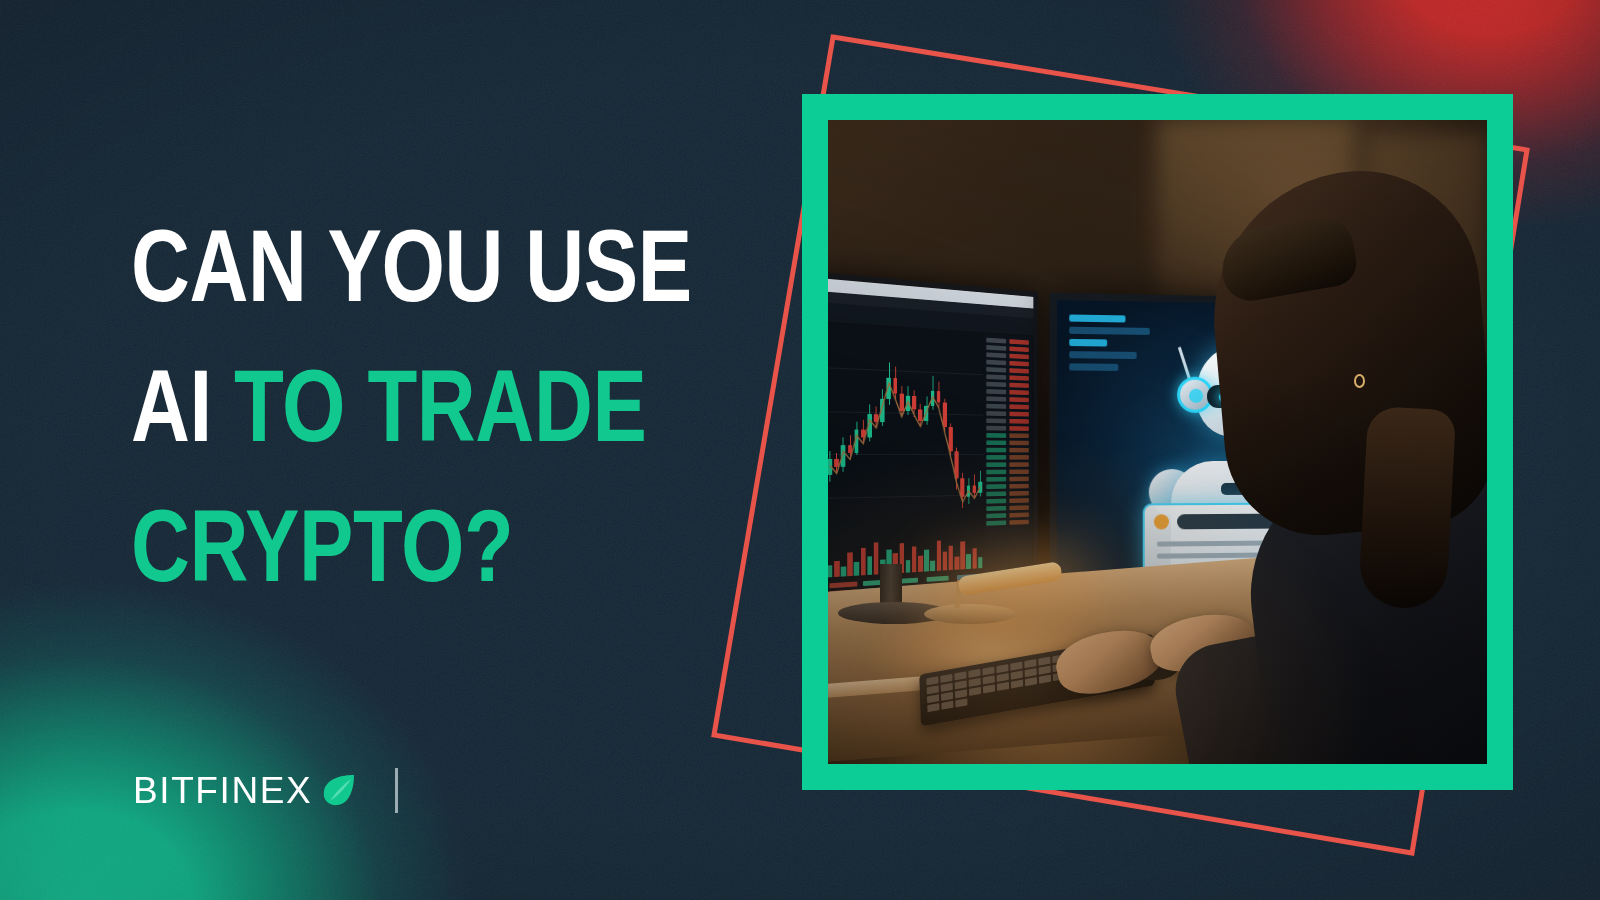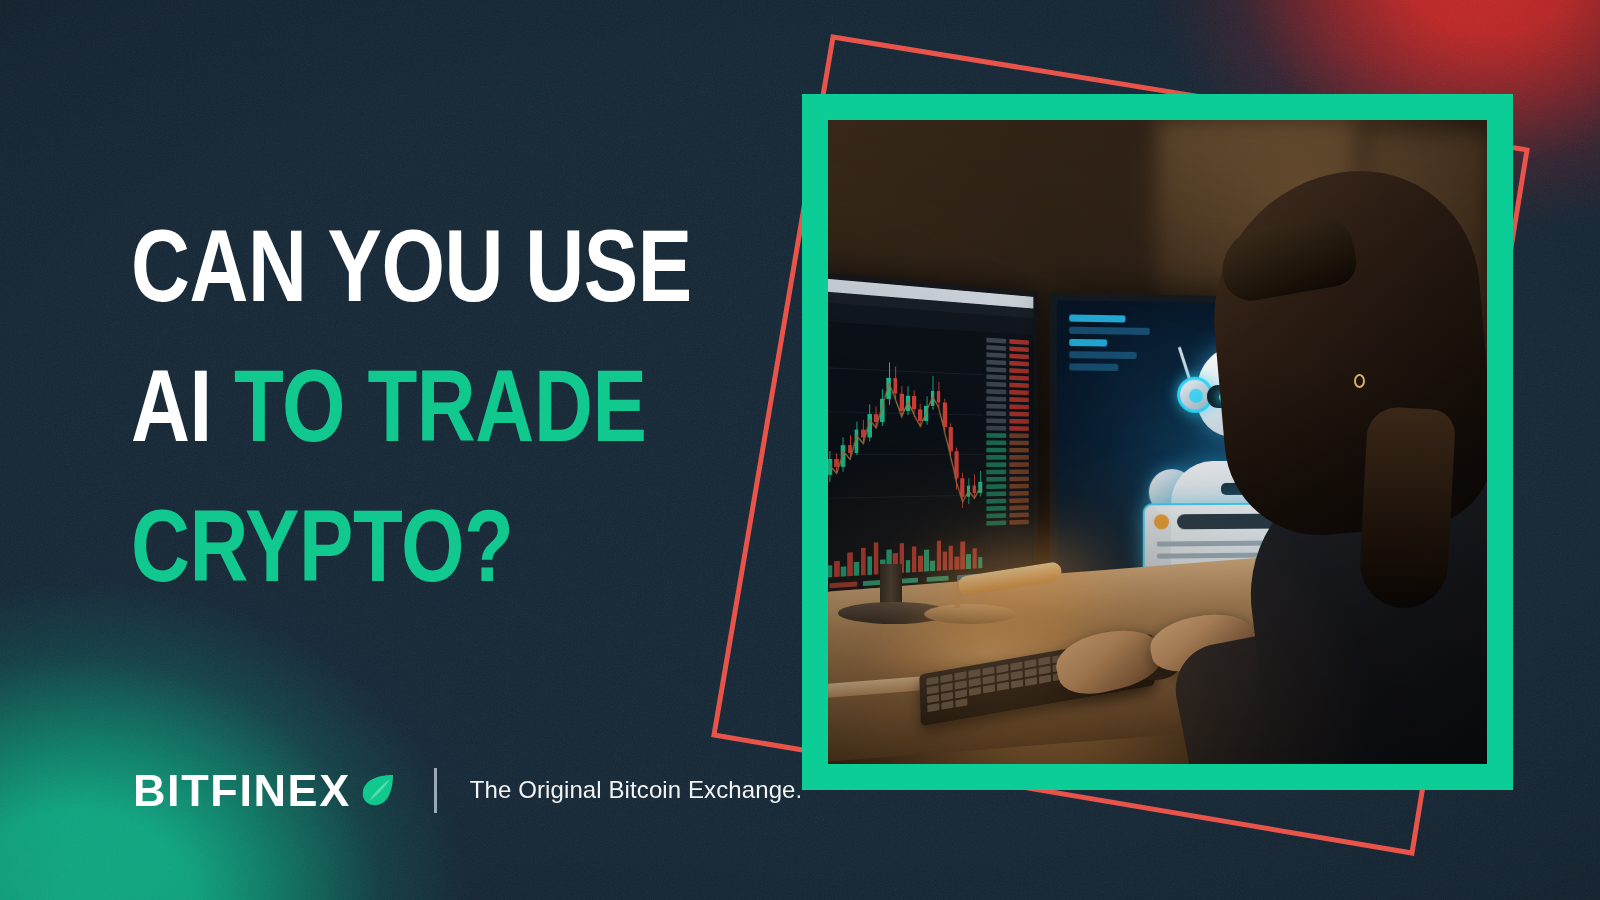--- a/index.html
+++ b/index.html
@@ -51,22 +51,22 @@
   .hl-white { color:#ffffff; }
   .hl-green { color:#11c98e; }
 
   
   .logo-lockup {
     position:absolute; left:133px; top:766px;
     display:flex; align-items:center; height:48px;
   }
   .logo-word {
     font-family:"Liberation Sans", sans-serif;
-    font-weight:bold;
-    font-size:45px;
+    font-weight:normal;
+    font-size:37px;
     letter-spacing:1.6px;
     color:#ffffff;
     line-height:1;
   }
   .logo-leaf { margin-left:7px; display:block; }
   .logo-divider {
     width:3px; height:45px; background:rgba(205,218,222,0.72);
     margin:0 33px 0 36px; flex:none;
   }
   .logo-tagline {
@@ -397,21 +397,20 @@
     <span class="ln"><span class="hl-green">CRYPTO?</span></span>
   </div>
 
   <div class="logo-lockup">
     <span class="logo-word">BITFINEX</span>
     <svg class="logo-leaf" width="40" height="40" viewBox="0 0 40 40">
       <path d="M35 5 C35 5 8 4 5 21 C3.2 31 11 36 19 35 C31 33.5 35 18 35 5 Z" fill="#11c98e"></path>
       <path d="M32 9 C24 15 16 23 11 31 C17 27 26 19 32 9 Z" fill="#5fe0b7" opacity="0.85"></path>
     </svg>
     <span class="logo-divider"></span>
-    <span class="logo-tagline">The Original Bitcoin Exchange.</span>
   </div>
 
   <svg class="red-frame" viewBox="0 0 1600 900">
     <polygon points="833,37 1527,150 1412,853 714,735" fill="none" stroke="#e8534a" stroke-width="5" stroke-linejoin="miter"></polygon>
   </svg>
 
   <div class="photo-frame">
     <div class="photo">
 
       <div class="room"></div>

